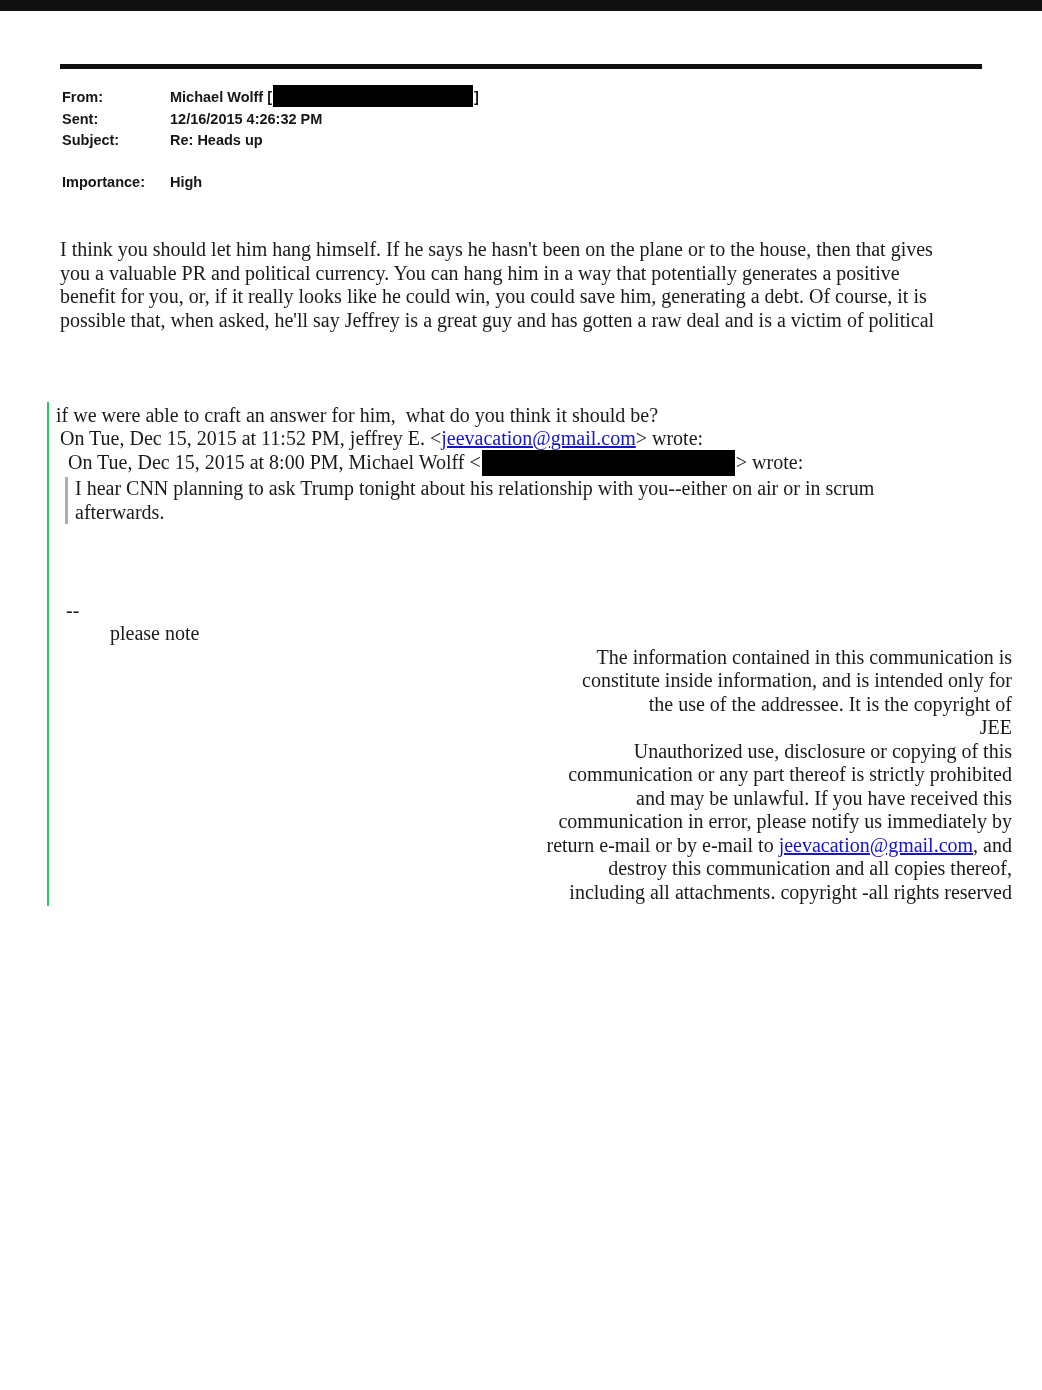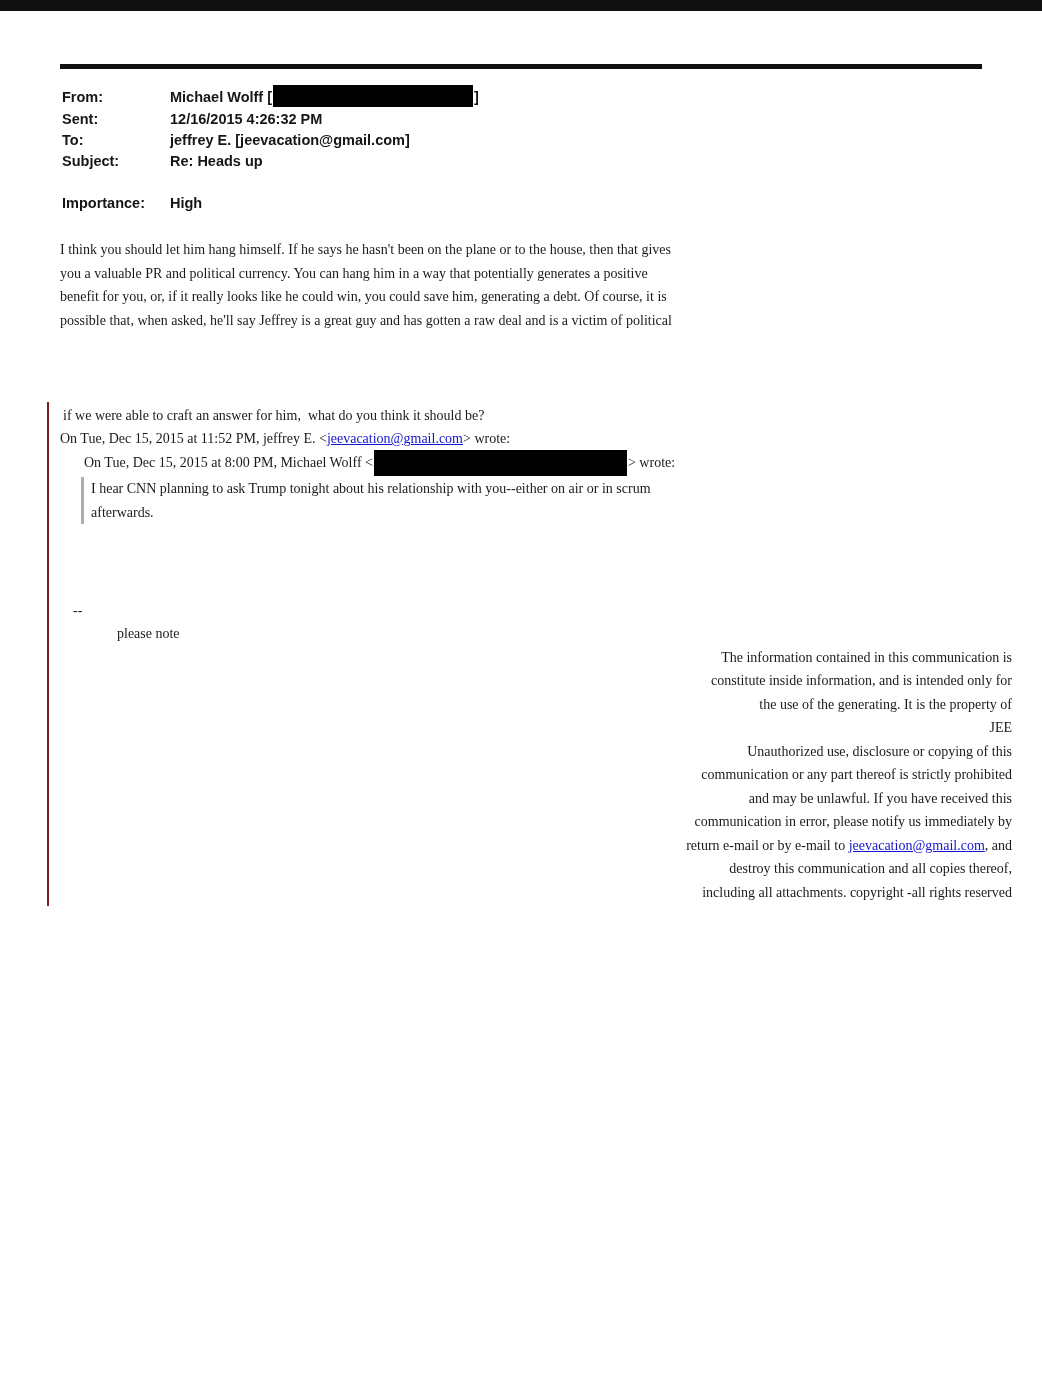--- a/index.html
+++ b/index.html
@@ -23,35 +23,35 @@
   .hrow{display:flex;white-space:pre;}
   .hrow .lbl{width:108px;font-weight:bold;}
   .hrow .val{font-weight:bold;}
   .hgap{height:21px;}
   .redact-1{
     display:inline-block;width:200px;height:22px;background:#000;
     vertical-align:middle;position:relative;top:-2px;margin:0 1px;
   }
 
   
-  .serif{font-family:"Liberation Serif","DejaVu Serif",serif;font-size:14px;line-height:23.5px;color:#1a1a1a;}
+  .serif{font-family:"Liberation Serif","DejaVu Serif",serif;font-size:20px;line-height:23.5px;color:#1a1a1a;}
   .line{white-space:pre;}
   .sp{height:23.5px;}
 
   .body-par{position:absolute;left:60px;top:238px;}
   .q1-header{position:absolute;left:60px;top:379px;white-space:pre;margin-top:48px;}
 
   a.mail-link{color:#1414cc;text-decoration:underline;cursor:pointer;}
 
   .outer-quote{
     position:absolute;left:47px;top:402px;right:30px;
-    border-left:2px solid #7f1d1d;
-    padding-left:14px;padding-top:2px;padding-bottom:2px;
+    border-left:2px solid #22c55e;
+    padding-left:7px;padding-top:2px;padding-bottom:2px;
   }
-  .q2-block{margin-left:21px;font-family:Liberation Serif, serif;}
+  .q2-block{margin-left:12px;font-family:Liberation Serif, serif;}
   .nested-quote{
     margin-left:-3px;
     border-left:3px solid #adadad;
     padding-left:7px;
   }
   .redact-2{
     display:inline-block;width:253px;height:26px;background:#000;
     vertical-align:middle;position:relative;top:-1px;margin:0 1px;
   }
   .sig-block{margin-left:10px;margin-top:4px;}
@@ -67,24 +67,20 @@
   <div class="header-rule"></div>
 
   <div class="mail-header">
     <div class="hrow">
       <span class="lbl">From:</span>
       <span class="val"><span>Michael Wolff [</span><span class="redact-1"></span><span>]</span></span>
     </div>
     <div class="hrow">
       <span class="lbl">Sent:</span>
       <span class="val">12/16/2015 4:26:32 PM</span>
-    </div>
-    <div class="hrow">
-      <span class="lbl">To:</span>
-      <span class="val">jeffrey E. [jeevacation@gmail.com]</span>
     </div>
     <div class="hrow">
       <span class="lbl">Subject:</span>
       <span class="val">Re: Heads up</span>
     </div>
     <div class="hgap"></div>
     <div class="hrow">
       <span class="lbl">Importance:</span>
       <span class="val">High</span>
     </div>
@@ -116,21 +112,21 @@
     <div class="sp"></div>
 
     <div class="sig-block">
       <div class="line">--</div>
       <div class="line sig-note">please note</div>
     </div>
 
     <div class="disclaimer">
       <div class="line">The information contained in this communication is</div>
       <div class="line">constitute inside information, and is intended only for</div>
-      <div class="line">the use of the generating. It is the property of</div>
+      <div class="line">the use of the addressee. It is the copyright of</div>
       <div class="line">JEE</div>
       <div class="line">Unauthorized use, disclosure or copying of this</div>
       <div class="line">communication or any part thereof is strictly prohibited</div>
       <div class="line">and may be unlawful. If you have received this</div>
       <div class="line">communication in error, please notify us immediately by</div>
       <div class="line"><span>return e-mail or by e-mail to </span><a class="mail-link">jeevacation@gmail.com</a><span>, and</span></div>
       <div class="line">destroy this communication and all copies thereof,</div>
       <div class="line">including all attachments. copyright -all rights reserved</div>
     </div>
   </div>

